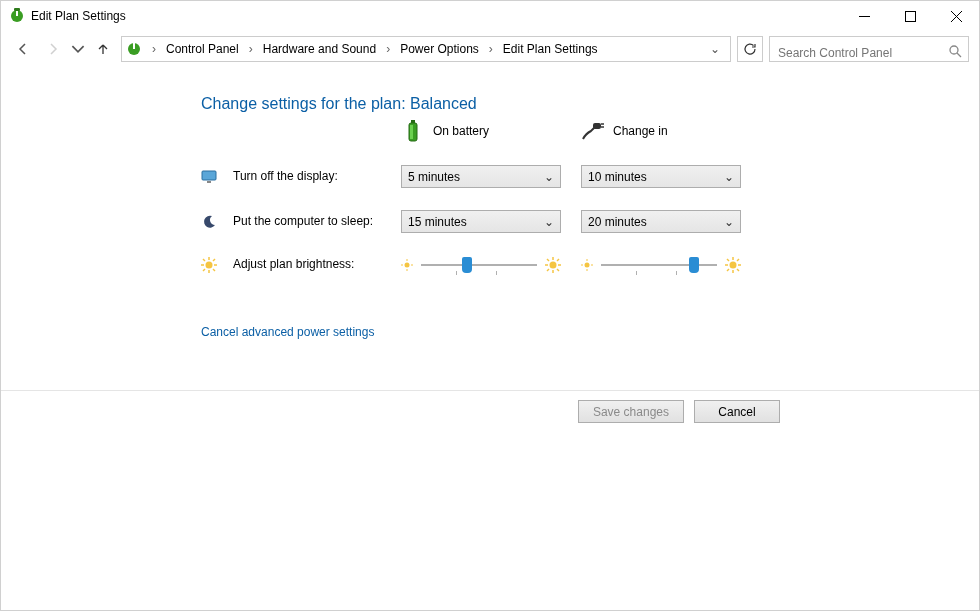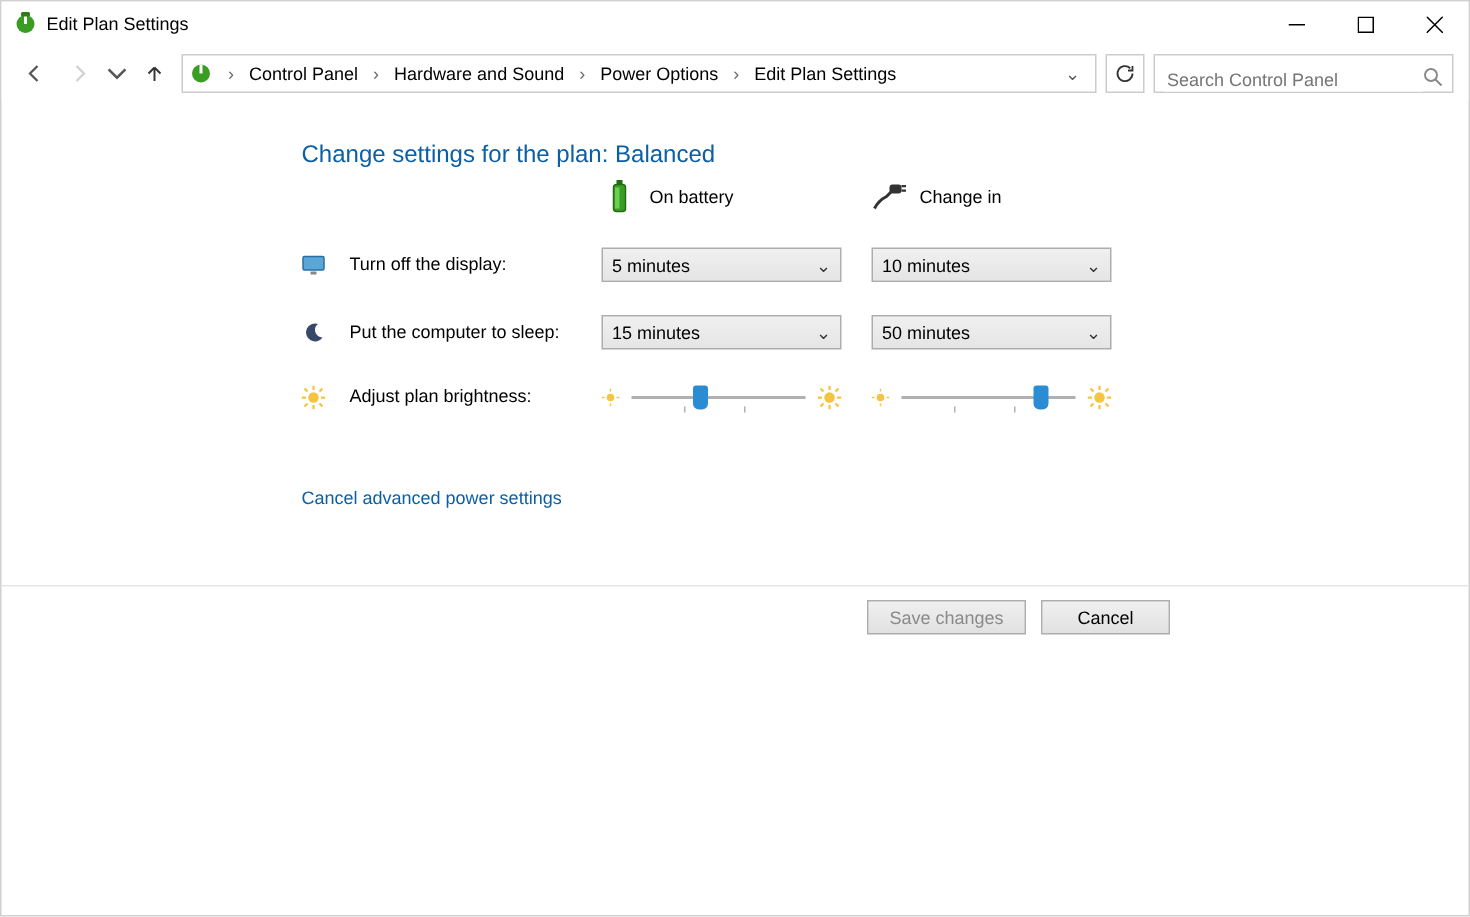--- a/index.html
+++ b/index.html
@@ -320,21 +320,21 @@
             <path d="M11 2 A6 6 0 1 0 14 11 A5 5 0 0 1 11 2" fill="#37496b"></path>
           </svg>
       </span>
       <span>Put the computer to sleep:</span>
     </div>
     <div class="select">
       <span>15 minutes</span>
       <span class="chev">⌄</span>
     </div>
     <div class="select">
-      <span>50 minutes</span>
+      <span>20 minutes</span>
       <span class="chev">⌄</span>
     </div>
 
     <div class="rowlabel">
       <span class="ico">
         <svg viewBox="0 0 16 16">
             <circle cx="8" cy="8" r="3.5" fill="#f5c542"></circle>
             <g stroke="#f5c542" stroke-width="1.5">
               <line x1="8" y1="0" x2="8" y2="3"></line>
               <line x1="8" y1="13" x2="8" y2="16"></line>

